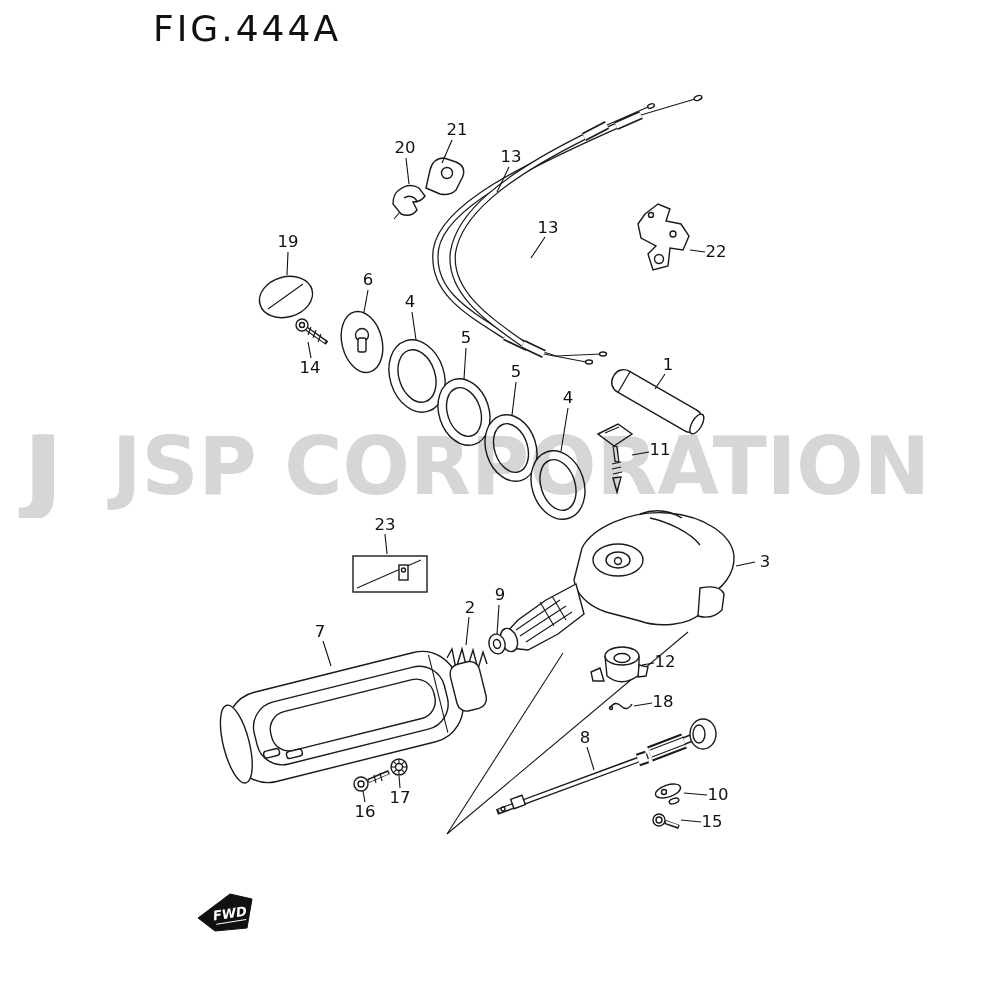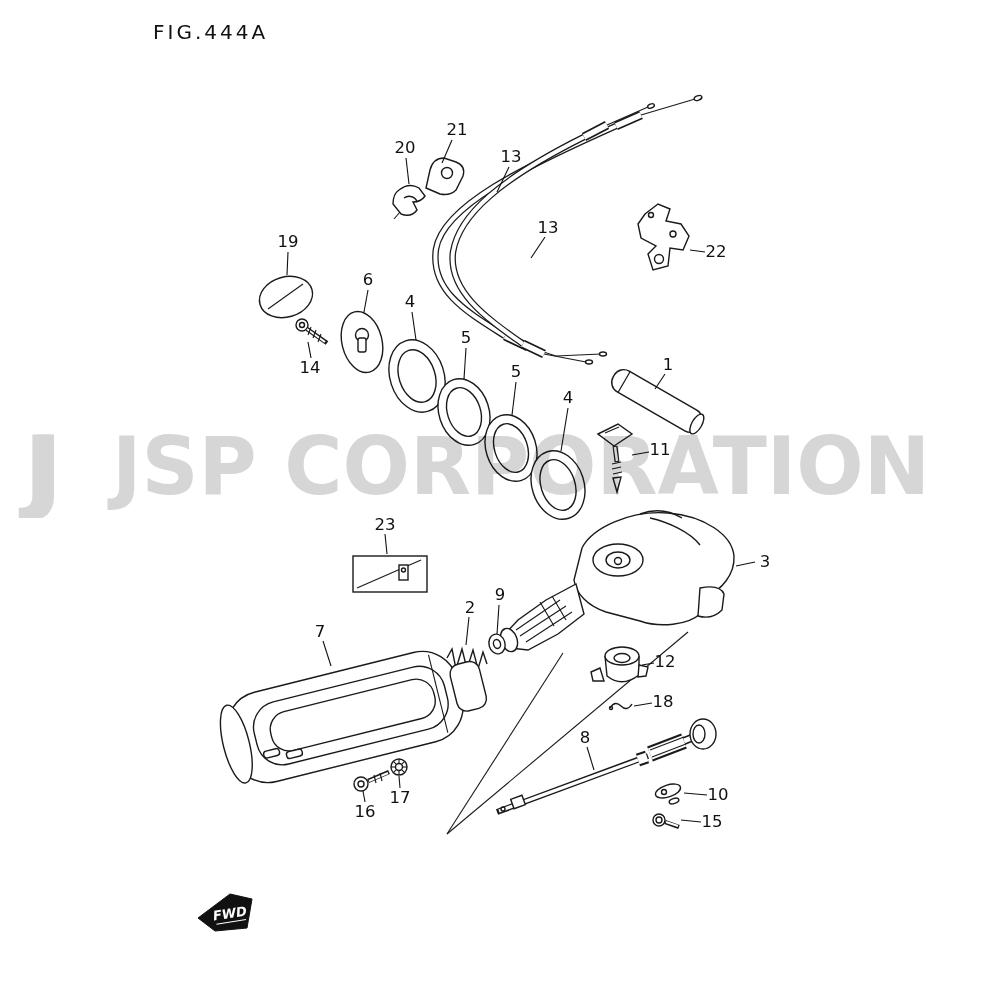--- a/index.html
+++ b/index.html
@@ -1,18 +1,18 @@
 <!DOCTYPE html>
 <html><head>
 <meta charset="utf-8">
 <style>
   html,body{margin:0;padding:0;background:#fff;}
   .page{position:relative;width:1000px;height:1000px;background:#fff;overflow:hidden;
         font-family:"DejaVu Sans",sans-serif;}
-  .fig-title{position:absolute;left:153px;top:20px;font-size:20px;letter-spacing:3px;
+  .fig-title{position:absolute;left:153px;top:8px;font-size:36px;letter-spacing:3px;
              color:#111;font-family:"DejaVu Sans",sans-serif;}
   .diagram{position:absolute;left:0;top:0;}
   .watermark{position:absolute;left:0;top:408px;pointer-events:none;mix-blend-mode:multiply;}
   .wm-logo{font-family:"DejaVu Sans",sans-serif;font-weight:bold;font-size:92px;
            fill:#d6d6d6;letter-spacing:-30px;}
   .wm-text{font-family:"DejaVu Sans",sans-serif;font-weight:bold;font-size:80px;fill:#d6d6d6;}
   
   .p  {fill:#fff;stroke:#1a1a1a;stroke-width:1.4;}          
   .nf {fill:none;stroke:#1a1a1a;stroke-width:1.4;}          
   .thin{fill:none;stroke:#1a1a1a;stroke-width:1.1;}

